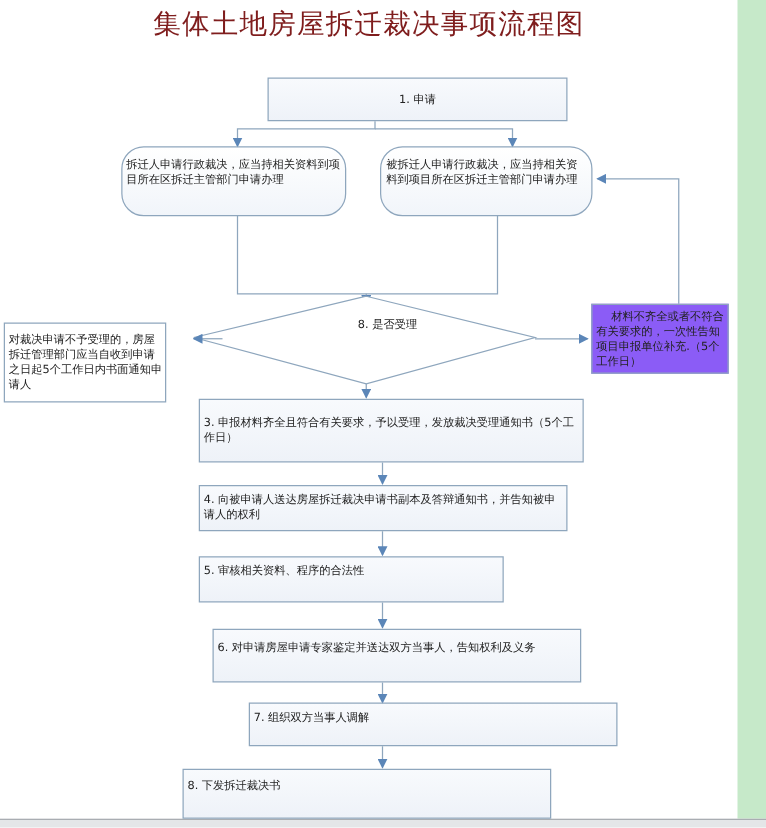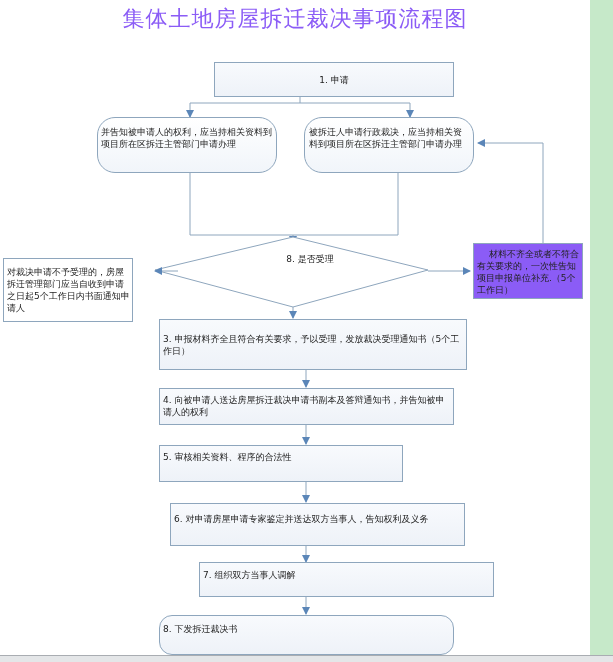--- a/index.html
+++ b/index.html
@@ -11,21 +11,21 @@
     .right-strip {
       position: absolute; left: 590px; top: 0; width: 23px; height: 655px;
       background: #c6e9c9;
     }
     .bottom-bar {
       position: absolute; left: 0; top: 655px; width: 613px; height: 7px;
       background: #e4e6e8; border-top: 1px solid #a9adb2;
     }
     .title {
       position: absolute; left: 0; top: 4px; width: 590px; text-align: center;
-      font-size: 22px; color: #8b5cf6; letter-spacing: 1px;
+      font-size: 22px; color: #7f1d1d; letter-spacing: 1px;
     }
     svg.lines { position: absolute; left: 0; top: 0; }
     .box {
       position: absolute; box-sizing: border-box;
       border: 1px solid #8ea6bd;
       background: linear-gradient(to bottom, #f8fafd 0%, #eef2f8 100%);
       font-size: 9px; line-height: 12px; color: #222;
     }
     .box span { display: block; }
     .rounded { border-radius: 18px; background: linear-gradient(to bottom, #ffffff 0%, #f1f5fa 100%); }
@@ -71,21 +71,21 @@
     <path d="M306 546 V562" marker-end="url(#arr)"></path>
     <path d="M306 597 V614" marker-end="url(#arr)"></path>
   </g>
 </svg>
 
 <div class="box center" style="left:174px; top:62px; width:240px; height:35px;margin-left:40px;">
   <span>1. 申请</span>
 </div>
 
 <div class="box rounded" style="left:97px; top:117px; width:180px; height:56px; padding:8px 4px 0 3px;">
-  <span>并告知被申请人的权利，应当持相关资料到项目所在区拆迁主管部门申请办理</span>
+  <span>拆迁人申请行政裁决，应当持相关资料到项目所在区拆迁主管部门申请办理</span>
 </div>
 
 <div class="box rounded" style="left:304px; top:117px; width:170px; height:56px; padding:8px 4px 0 4px;">
   <span>被拆迁人申请行政裁决，应当持相关资料到项目所在区拆迁主管部门申请办理</span>
 </div>
 
 <div class="decision-label">8. 是否受理</div>
 
 <div class="box" style="left:3px; top:236px; width:130px; height:64px; padding:7px 2px 0 3px; background:#fff;margin-top:22px;">
   <span>对裁决申请不予受理的，房屋拆迁管理部门应当自收到申请之日起5个工作日内书面通知申请人</span>
@@ -108,15 +108,15 @@
 </div>
 
 <div class="box" style="left:170px; top:503px; width:295px; height:43px; padding:9px 4px 0 3px;">
   <span>6. 对申请房屋申请专家鉴定并送达双方当事人，告知权利及义务</span>
 </div>
 
 <div class="box" style="left:159px; top:562px; width:295px; height:35px; padding:6px 4px 0 3px;margin-left:40px;">
   <span>7. 组织双方当事人调解</span>
 </div>
 
-<div class="box" style="left:159px; top:615px; width:295px; height:40px; padding:7px 4px 0 3px;border-radius:13px;">
+<div class="box" style="left:146px; top:615px; width:295px; height:40px; padding:7px 4px 0 3px;">
   <span>8. 下发拆迁裁决书</span>
 </div>
 
 </body></html>

